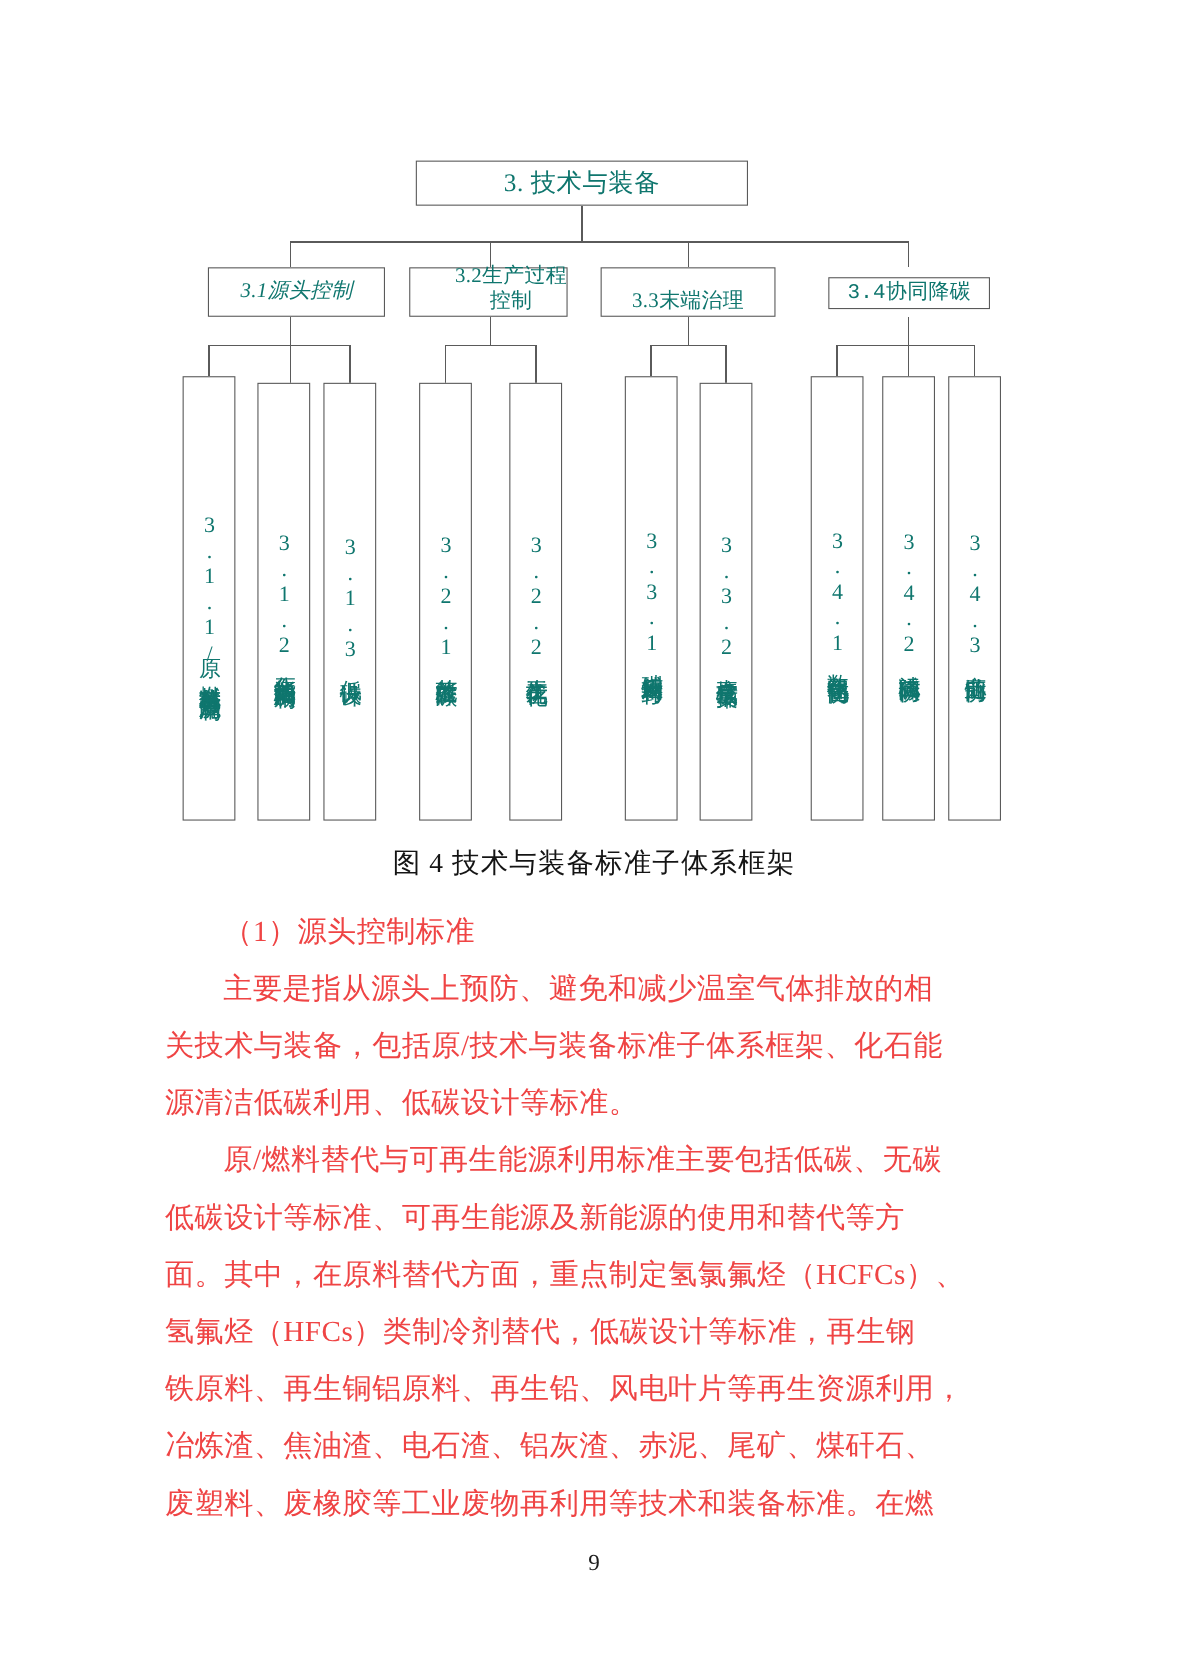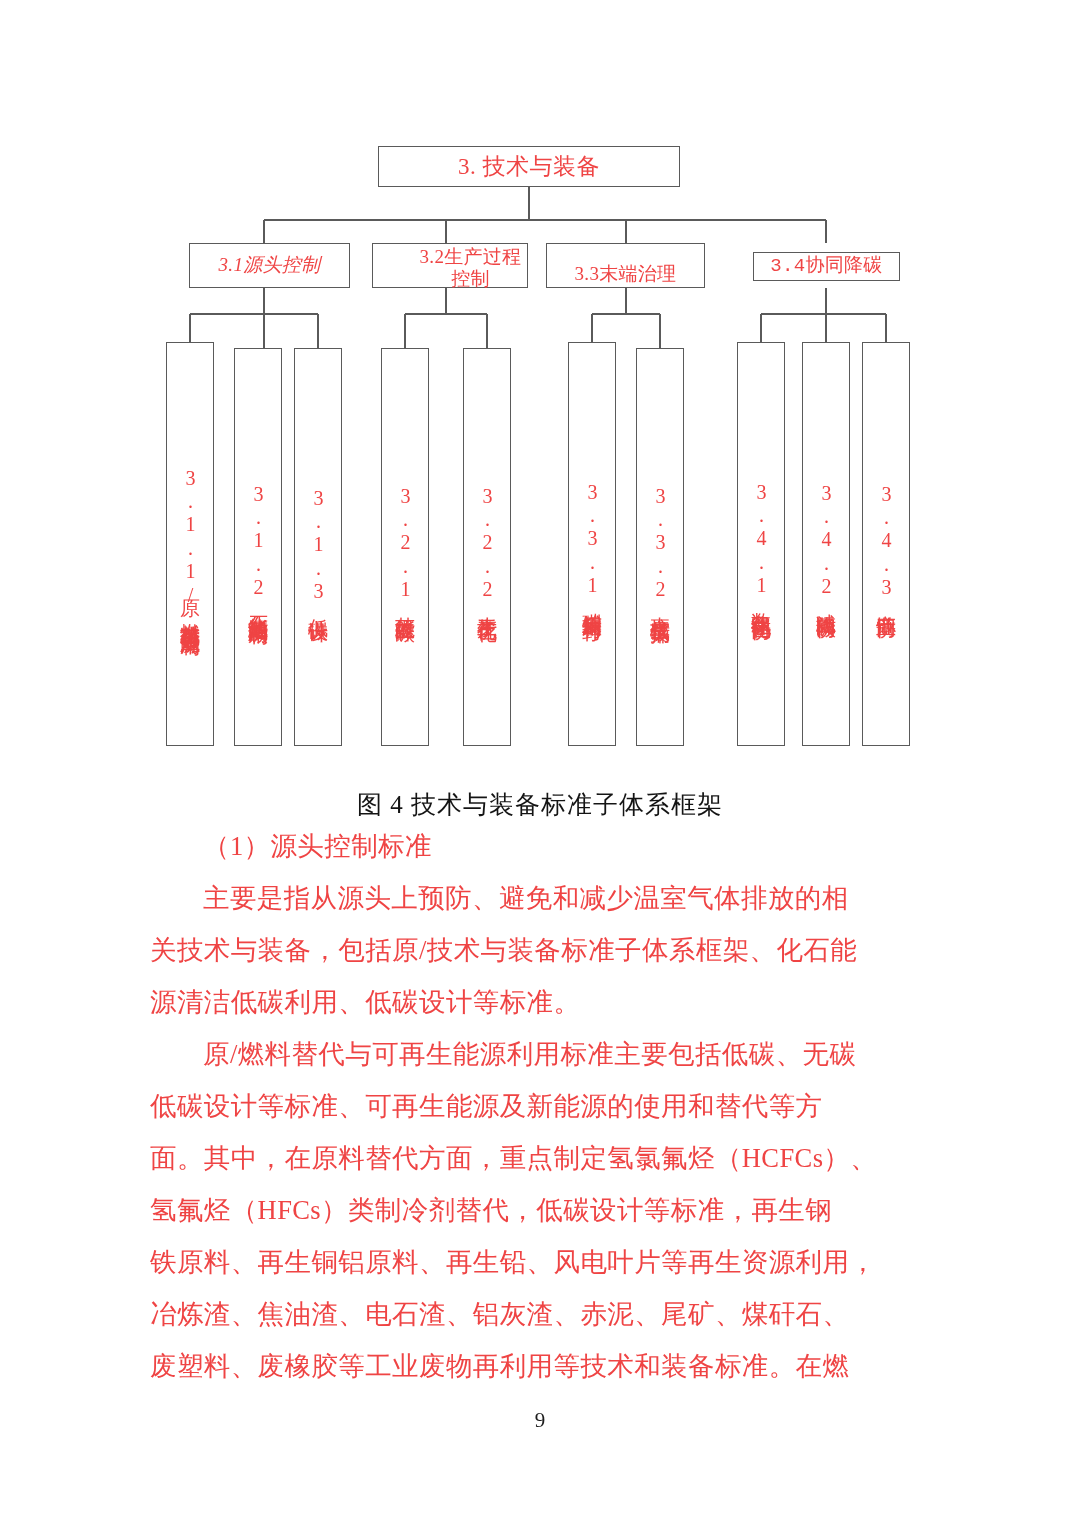--- a/index.html
+++ b/index.html
@@ -32,21 +32,21 @@
 
   .node {
     position: absolute;
     box-sizing: border-box;
     border: 1.3px solid #5a5a5a;
     background: #ffffff;
     display: flex;
     align-items: center;
     justify-content: center;
     text-align: center;
-    color: #ef4444;
+    color: #0f766e;
     font-family: "Liberation Serif", "DejaVu Serif", serif;
   }
 
   .node.root {
     font-size: 23px;
     letter-spacing: 0.5px;
   }
   .node.lvl2 {
     font-size: 19px;
     line-height: 1.18;
@@ -69,21 +69,21 @@
     writing-mode: vertical-rl;
     text-orientation: upright;
     display: block;
     white-space: nowrap;
   }
 
   
   #caption {
     position: absolute;
     left: 0;
-    top: 788px;
+    top: 768px;
     width: 1080px;
     text-align: center;
     font-size: 25px;
     letter-spacing: 1px;
     color: #141414;
   }
 
   
   #body-text {
     position: absolute;
@@ -168,21 +168,21 @@
   </svg>
 
   <div class="node root" style="left:378px; top:146px; width:302px; height:41px;">
     <span>3. 技术与装备</span>
   </div>
 
   <div class="node lvl2" style="left:189px; top:243px; width:161px; height:45px;font-style:italic;">
     <span>3.1源头控制</span>
   </div>
 
-  <div class="node lvl2" style="left:372px; top:243px; width:156px; height:45px; flex-direction:column; justify-content:flex-start;padding-left:44px;">
+  <div class="node lvl2" style="left:372px; top:243px; width:144px; height:45px; flex-direction:column; justify-content:flex-end;padding-left:44px;">
     <span class="line">3.2生产过程</span>
     <span class="line">控制</span>
   </div>
 
   <div class="node lvl2" style="left:546px; top:243px; width:159px; height:45px;align-items:flex-end;">
     <span>3.3末端治理</span>
   </div>
 
   <div class="node lvl2" style="left:753px; top:252px; width:147px; height:29px;font-family:Liberation Mono, monospace;">
     <span>3.4协同降碳</span>

